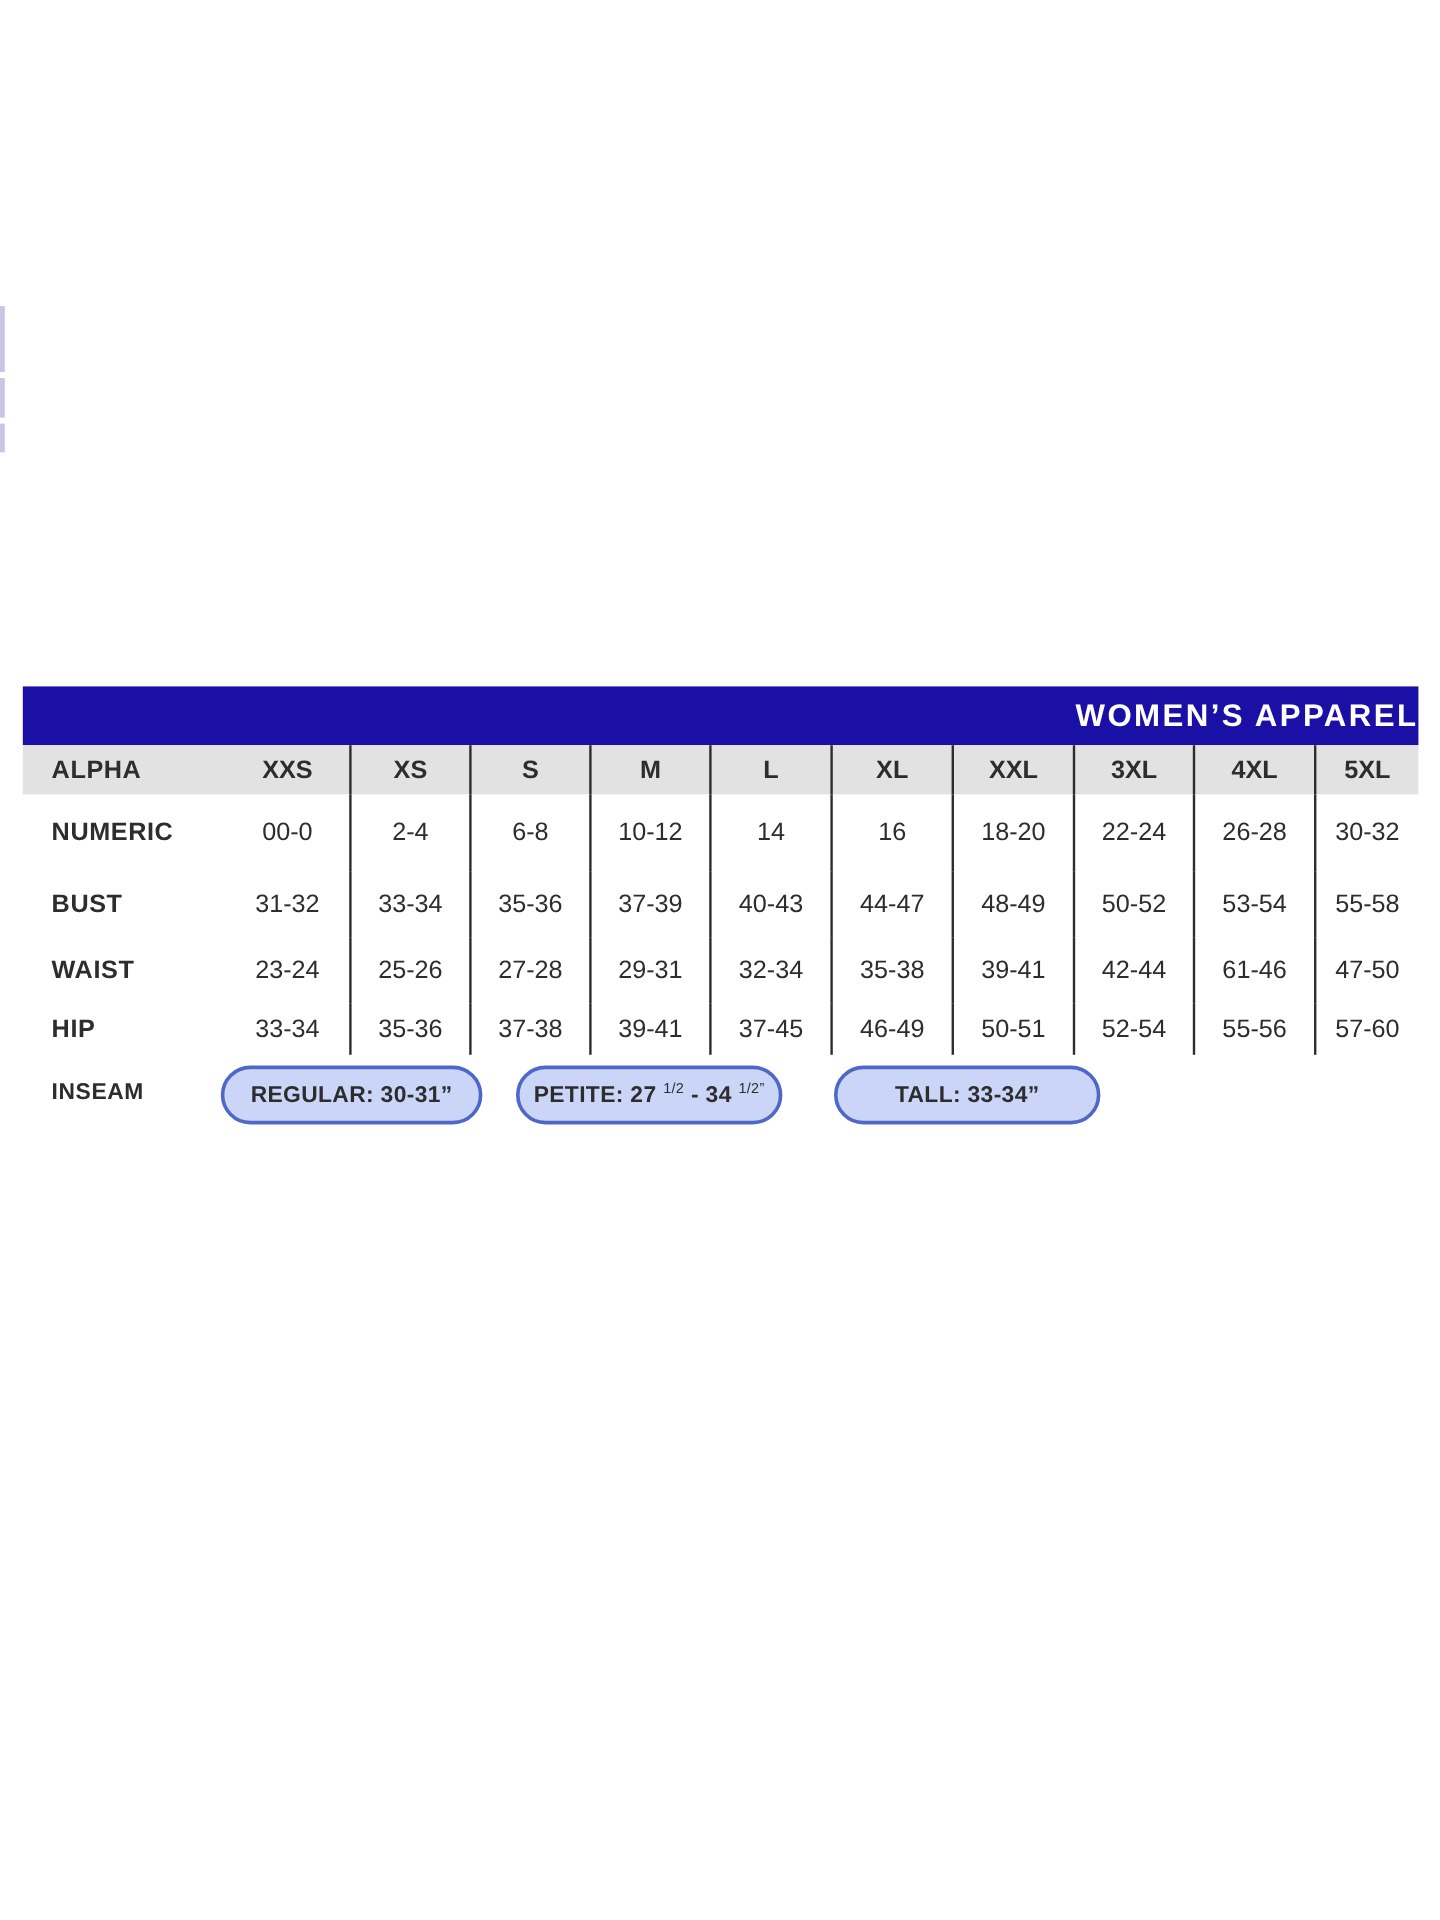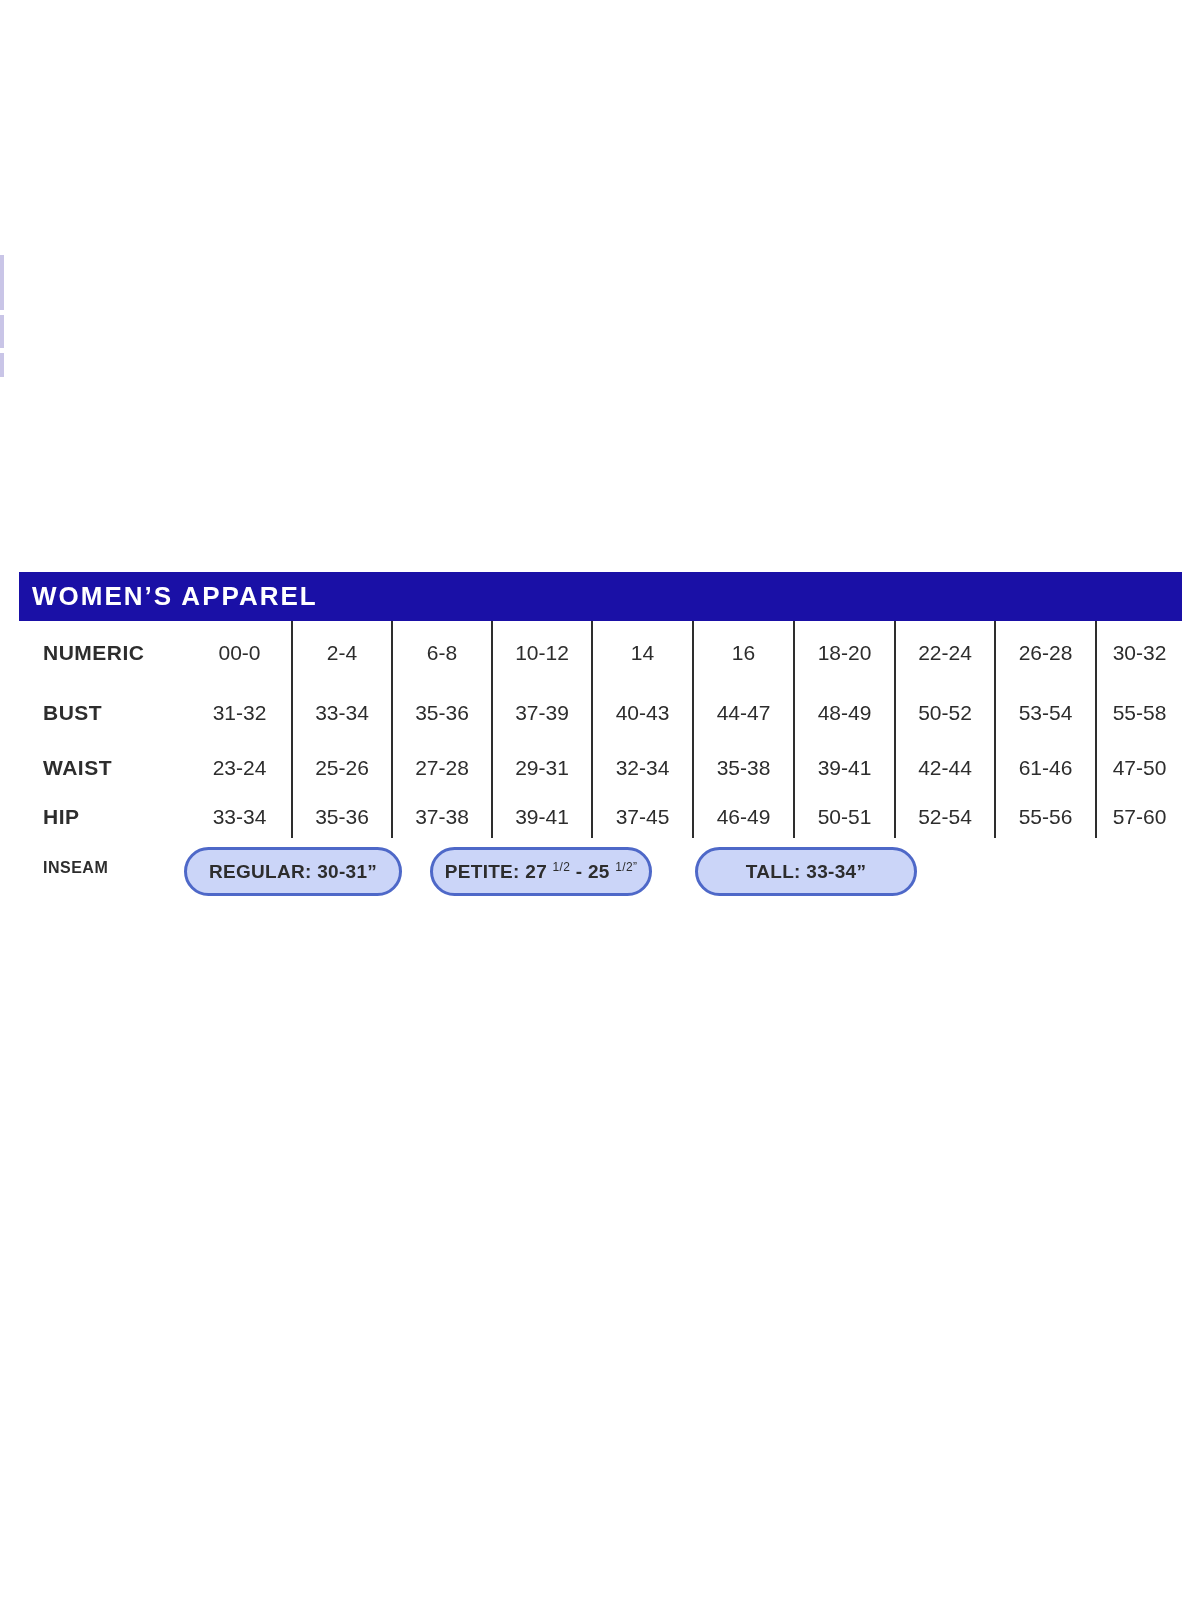--- a/index.html
+++ b/index.html
@@ -27,21 +27,21 @@
   .strip-1{top:255px;height:55px;}
   .strip-2{top:315px;height:33px;}
   .strip-3{top:353px;height:24px;}
 
   .chart{
     position:absolute;left:19px;top:572px;width:1163px;
   }
   .title-bar{
     height:49px;
     background:var(--header-bar);
-    display:flex;align-items:center;justify-content:flex-start;padding-left:13px;
+    display:flex;align-items:center;justify-content:flex-end;padding-left:13px;
   }
   .title-bar .title{
     color:#ffffff;font-size:26px;font-weight:700;letter-spacing:2px;
   }
   .grid-row{
     display:grid;
     grid-template-columns:169px 105px 100px 100px 100px 101px 101px 101px 100px 101px 85px;
   }
   .head-row{
     height:41px;
@@ -61,21 +61,21 @@
   .head-row .cell{font-weight:700;}
   .r0{height:64px;}
   .r1{height:55px;}
   .r2{height:55px;}
   .r3{height:43px;}
   .inseam-row{
     position:relative;height:75px;
   }
   .inseam-label{
     position:absolute;left:24px;top:21px;
-    font-size:16px;font-weight:700;letter-spacing:0.5px;
+    font-size:19px;font-weight:700;letter-spacing:0.5px;
   }
   .pill{
     position:absolute;top:9px;height:49px;
     background:var(--pill-fill);
     border:3px solid var(--pill-border);
     border-radius:25px;
     display:flex;align-items:center;justify-content:center;
     font-size:19px;font-weight:700;
     letter-spacing:0.3px;
     white-space:pre;
@@ -94,20 +94,33 @@
 <div class="edge-strip strip-1"></div>
 <div class="edge-strip strip-2"></div>
 <div class="edge-strip strip-3"></div>
 
 <div class="chart">
 
   <div class="title-bar">
     <span class="title">WOMEN’S APPAREL</span>
   </div>
 
+  <div class="grid-row head-row">
+    <div class="cell lbl">ALPHA</div>
+    <div class="cell b">XXS</div>
+    <div class="cell b">XS</div>
+    <div class="cell b">S</div>
+    <div class="cell b">M</div>
+    <div class="cell b">L</div>
+    <div class="cell b">XL</div>
+    <div class="cell b">XXL</div>
+    <div class="cell b">3XL</div>
+    <div class="cell b">4XL</div>
+    <div class="cell">5XL</div>
+  </div>
 
   <div class="grid-row r0">
     <div class="cell lbl">NUMERIC</div>
     <div class="cell b">00-0</div>
     <div class="cell b">2-4</div>
     <div class="cell b">6-8</div>
     <div class="cell b">10-12</div>
     <div class="cell b">14</div>
     <div class="cell b">16</div>
     <div class="cell b">18-20</div>
@@ -157,20 +170,20 @@
     <div class="cell b">55-56</div>
     <div class="cell">57-60</div>
   </div>
 
   <div class="inseam-row">
     <span class="inseam-label">INSEAM</span>
     <div class="pill pill-regular">
       <span>REGULAR: 30-31”</span>
     </div>
     <div class="pill pill-petite">
-      <span><span>PETITE: 27 </span><sup>1/2</sup><span> - 25 </span><sup>1/2”</sup></span>
+      <span><span>PETITE: 27 </span><sup>1/2</sup><span> - 34 </span><sup>1/2”</sup></span>
     </div>
     <div class="pill pill-tall">
       <span>TALL: 33-34”</span>
     </div>
   </div>
 
 </div>
 
 </body></html>

